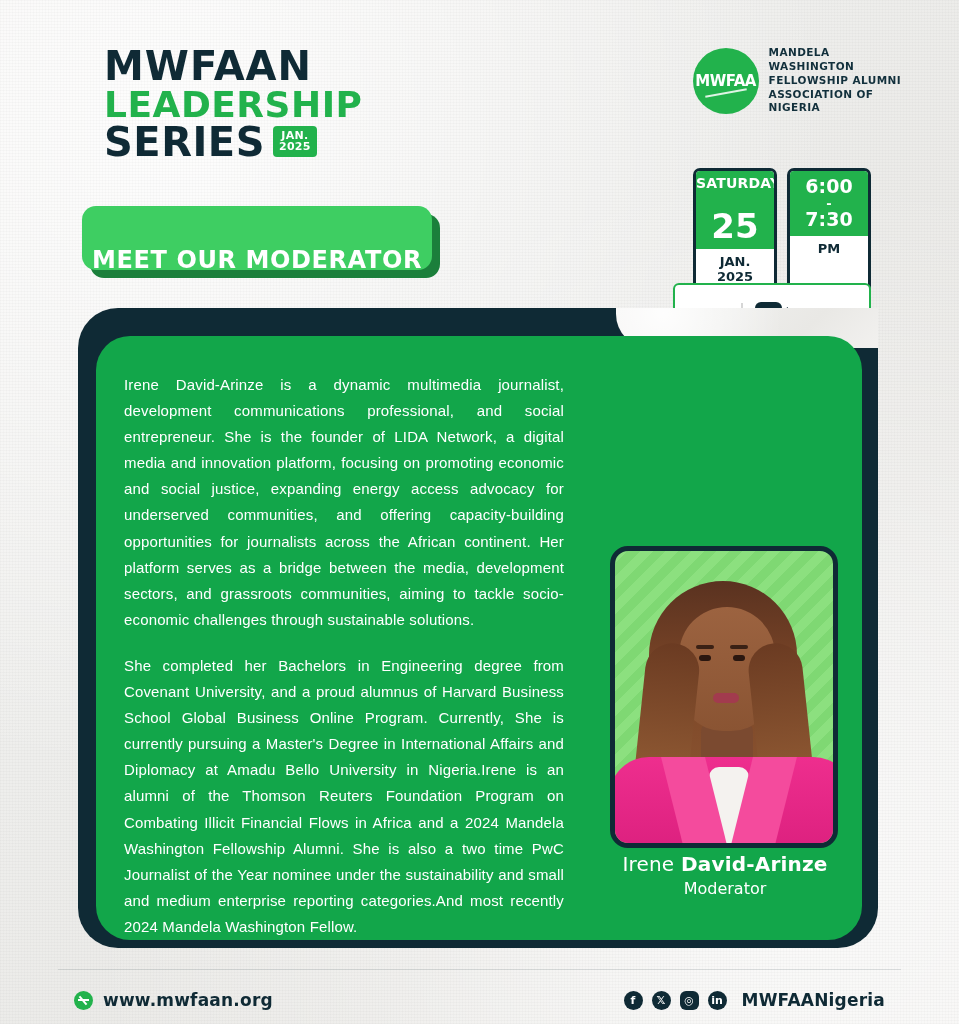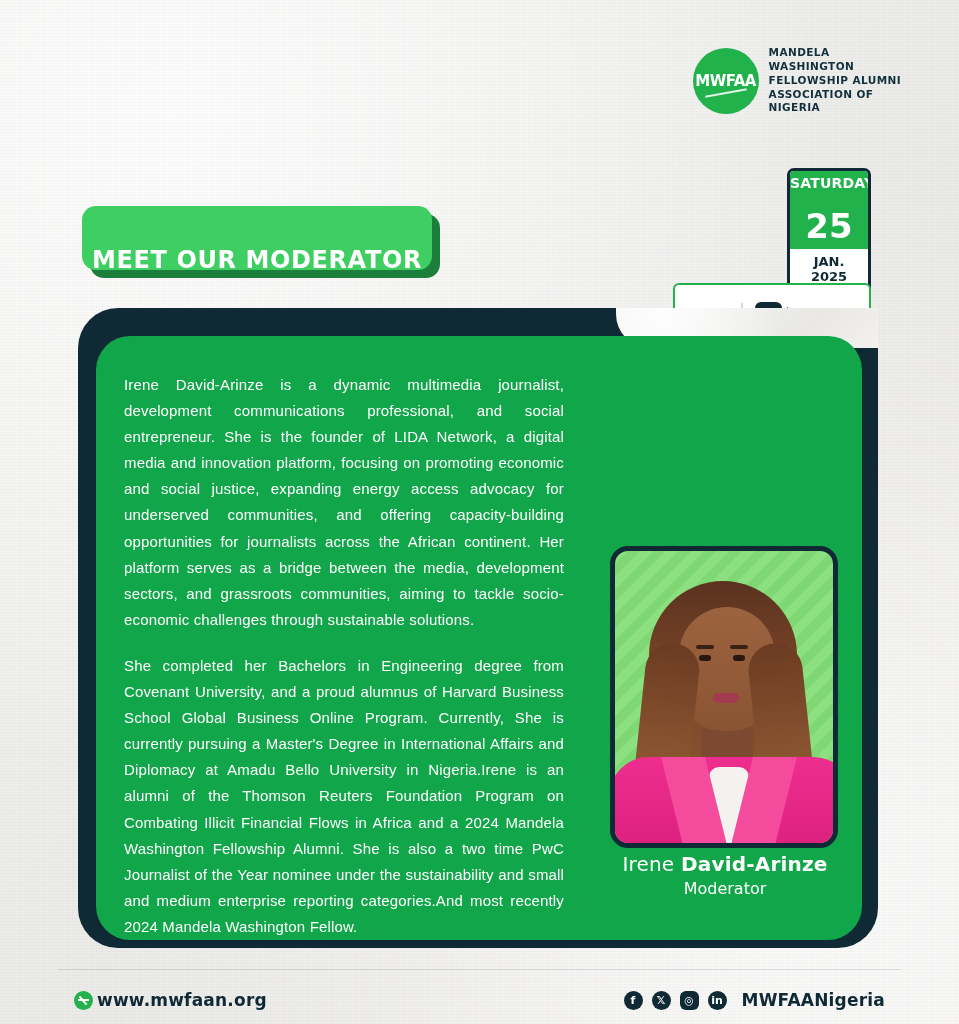--- a/index.html
+++ b/index.html
@@ -361,21 +361,21 @@
   
   .footer-line {
     position: absolute;
     left: 58px; right: 58px; bottom: 54px;
     height: 1px;
     background: rgba(15,42,53,0.12);
   }
   .footer-left {
     position: absolute;
     left: 74px; bottom: 14px;
-    display: flex; align-items: center; gap: 4px;
+    display: flex; align-items: center; gap: 10px;
   }
   .globe-ico {
     width: 19px; height: 19px;
     border-radius: 50%;
     background: #22b24c;
     position: relative;
   }
   .globe-ico:before {
     content: "";
     position: absolute; left: 4px; top: 8px;
@@ -417,20 +417,31 @@
     color: #0f2a35;
     margin-left: 6px;
     letter-spacing: 0.2px;
   }
 </style>
 </head>
 <body>
 
 <div class="poster">
 
+  <div class="brand-title">
+    <div class="brand-line l1">MWFAAN</div>
+    <div class="brand-line l2">LEADERSHIP</div>
+    <div class="brand-line l3">
+      <span>SERIES</span>
+      <span class="date-chip">
+        <span>JAN.</span><br>
+        <span>2025</span>
+      </span>
+    </div>
+  </div>
 
   <div class="org-logo">
     <div class="org-mark">
       <span>MWFAA</span>
     </div>
     <div class="org-text">
       <div>MANDELA</div>
       <div>WASHINGTON</div>
       <div>FELLOWSHIP ALUMNI</div>
       <div>ASSOCIATION OF</div>
@@ -445,20 +456,28 @@
     </div>
   </div>
 
   <div class="meta">
     <div class="box date">
       <div class="top">
         <span class="dow">SATURDAY</span>
         <span class="day">25</span>
       </div>
       <div class="bottom">JAN. 2025</div>
+    </div>
+    <div class="box time">
+      <div class="top">
+        <span class="t1">6:00</span>
+        <span class="dash">-</span>
+        <span class="t2">7:30</span>
+      </div>
+      <div class="bottom">PM</div>
     </div>
   </div>
 
   <div class="venue">
     <div class="venue-label">VENUE:</div>
     <div class="venue-sep"></div>
     <div class="zoom-logo">
       <div class="zoom-cam"></div>
       <div class="zoom-word">zoom</div>
     </div>

